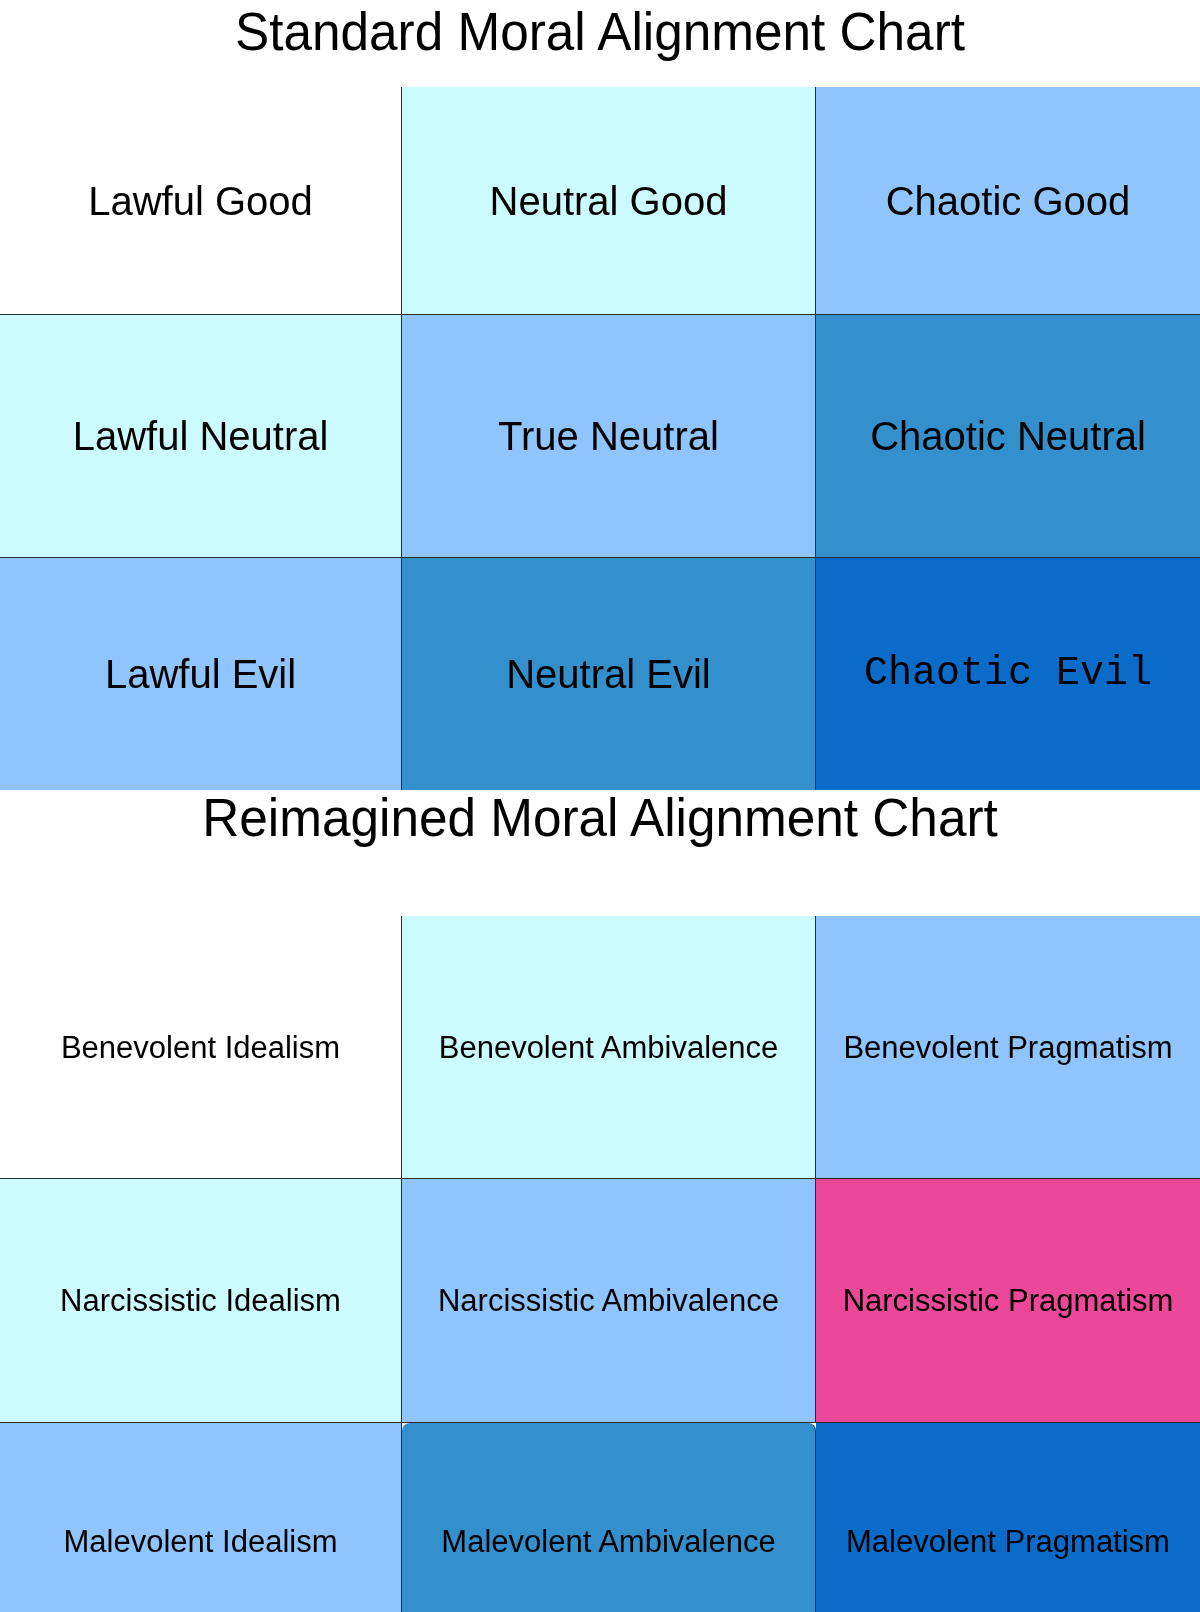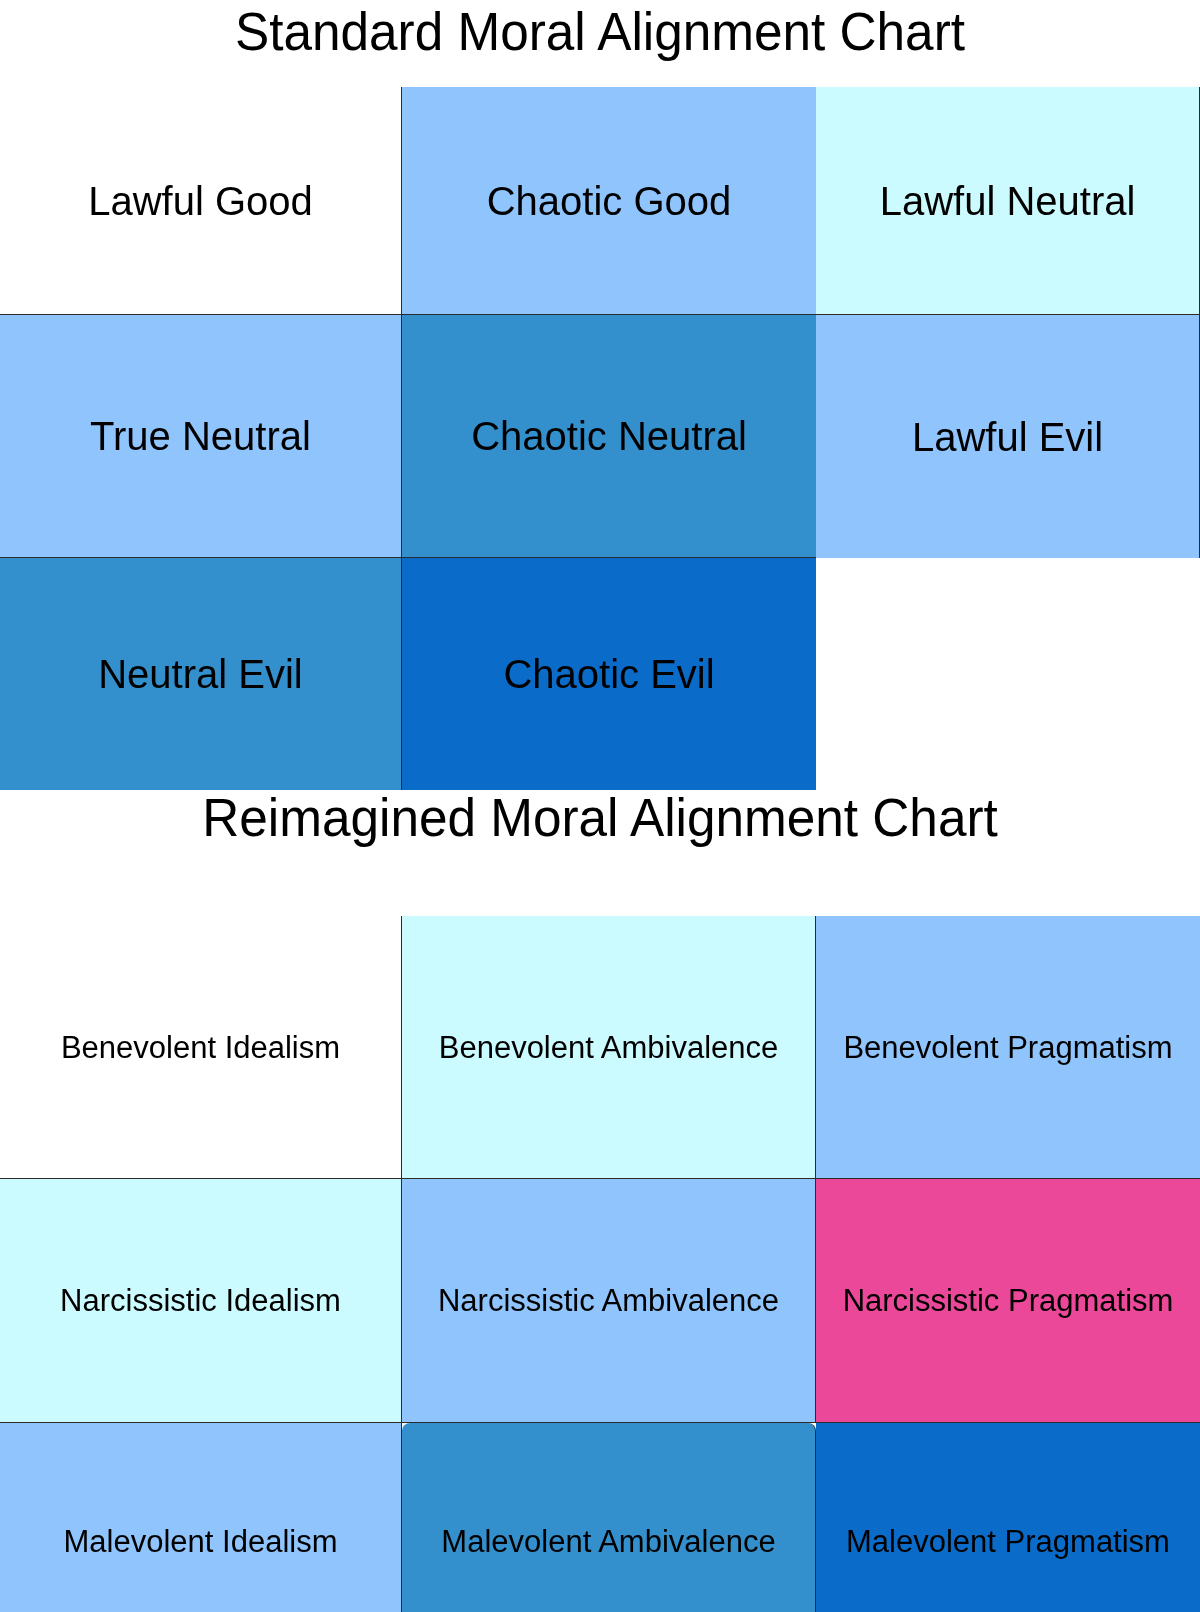--- a/index.html
+++ b/index.html
@@ -94,41 +94,44 @@
 </head>
 <body>
 
 <h1 id="chart1-title" class="chart-title">Standard Moral Alignment Chart</h1>
 
 <div id="grid-standard" class="grid">
 
   <div class="cell row1 col1 blank" style="background-color: rgb(255, 255, 255); border-right-color: rgb(43, 43, 43); border-bottom-color: rgb(43, 43, 43);">
     <span class="cell-label">Lawful Good</span>
   </div>
+  <div class="cell row1 col2" style="background-color: rgb(204, 251, 255); border-right-color: rgb(43, 43, 43); border-bottom-color: rgb(43, 43, 43);">
+    <span class="cell-label">Neutral Good</span>
+  </div>
   <div class="cell row1 col3" style="background-color: rgb(143, 196, 253); border-right-color: transparent; border-bottom-color: rgb(43, 43, 43);">
     <span class="cell-label">Chaotic Good</span>
   </div>
 
   <div class="cell row2 col1" style="background-color: rgb(204, 251, 255); border-right-color: rgb(43, 43, 43); border-bottom-color: rgb(43, 43, 43);">
     <span class="cell-label">Lawful Neutral</span>
   </div>
   <div class="cell row2 col2" style="background-color: rgb(143, 196, 253); border-right-color: rgb(43, 43, 43); border-bottom-color: rgb(43, 43, 43);">
     <span class="cell-label">True Neutral</span>
   </div>
   <div class="cell row2 col3" style="background-color: rgb(51, 144, 204); border-right-color: transparent; border-bottom-color: rgb(43, 43, 43);">
     <span class="cell-label">Chaotic Neutral</span>
   </div>
 
   <div class="cell row3 col1" style="background-color: rgb(143, 196, 253); border-right-color: rgb(43, 43, 43); border-bottom-color: transparent;">
     <span class="cell-label">Lawful Evil</span>
   </div>
   <div class="cell row3 col2" style="background-color: rgb(51, 144, 204); border-right-color: rgb(43, 43, 43); border-bottom-color: transparent;">
     <span class="cell-label">Neutral Evil</span>
   </div>
-  <div class="cell row3 col3" style="background-color: rgb(10, 108, 200); border-right-color: transparent; border-bottom-color: transparent;">
+  <div class="cell row3 col3" style="background-color: rgb(10, 108, 200); border-right-color: transparent; border-bottom-color: transparent; font-family: Liberation Mono, monospace;">
     <span class="cell-label">Chaotic Evil</span>
   </div>
 </div>
 
 <h1 id="chart2-title" class="chart-title">Reimagined Moral Alignment Chart</h1>
 
 <div id="grid-reimagined" class="grid">
 
   <div class="cell row1 col1 blank" style="background-color: rgb(255, 255, 255); border-right-color: rgb(43, 43, 43); border-bottom-color: rgb(43, 43, 43);">
     <span class="cell-label">Benevolent Idealism</span>

